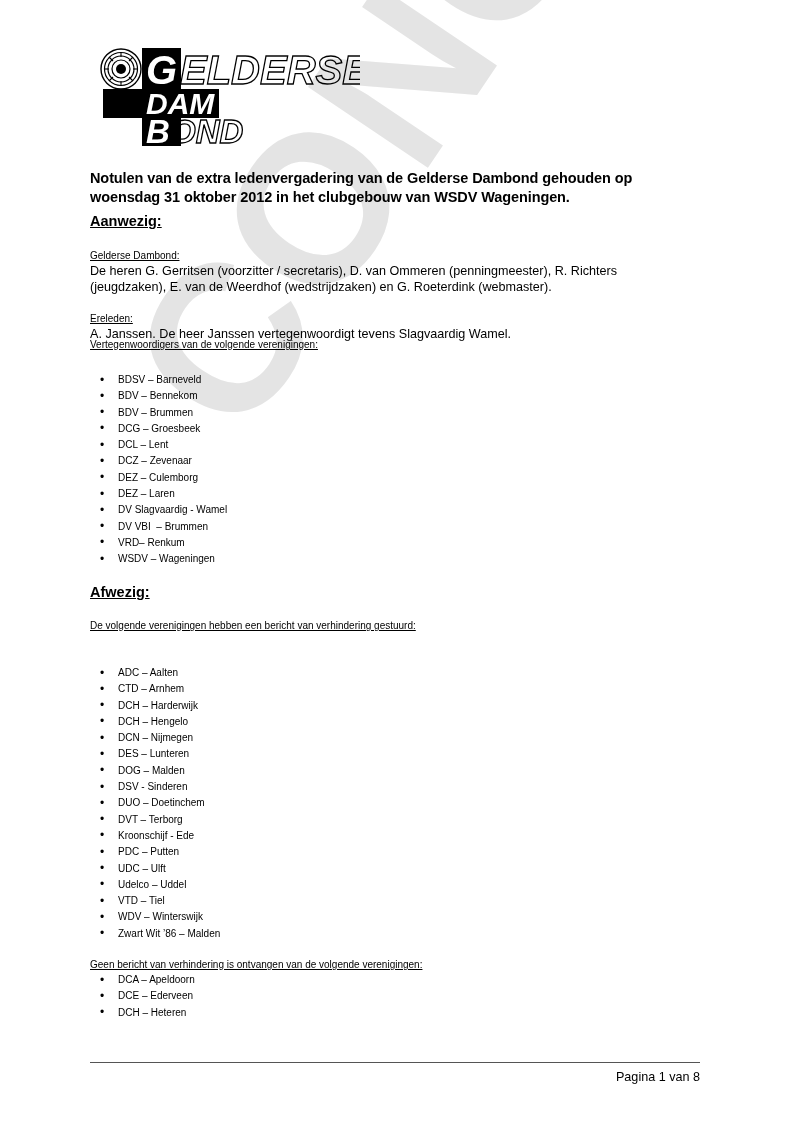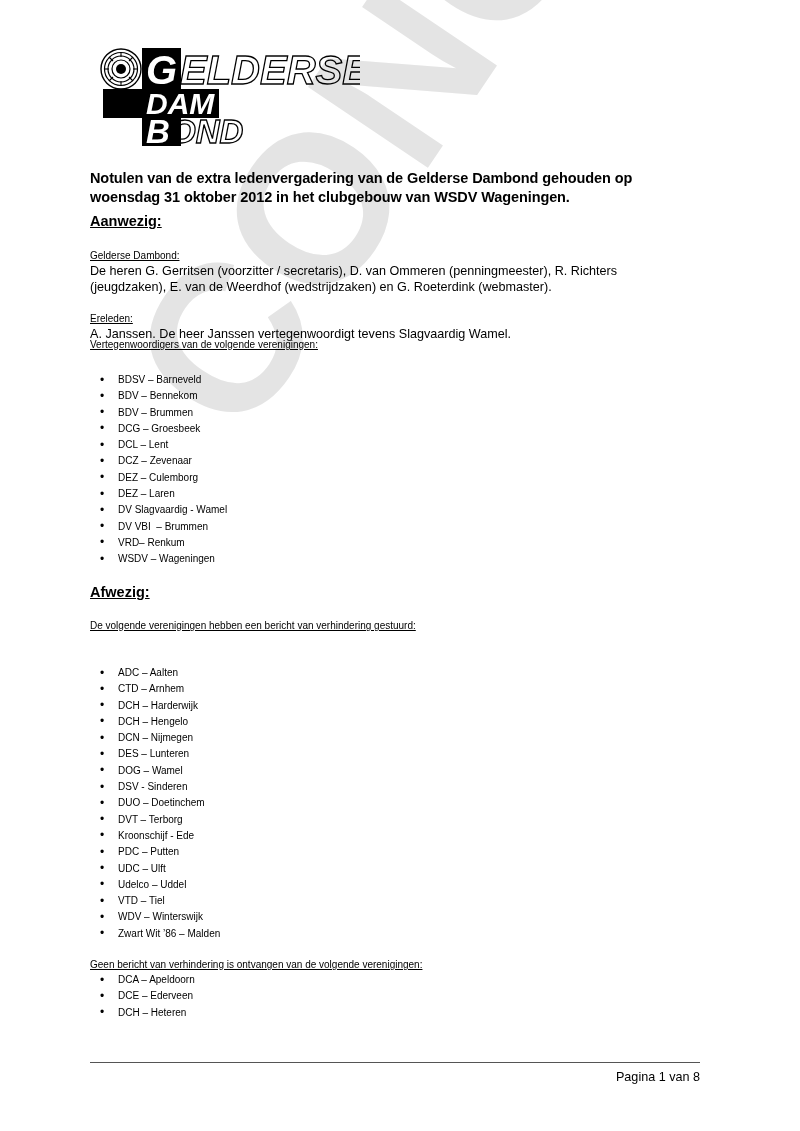--- a/index.html
+++ b/index.html
@@ -239,21 +239,21 @@
 
     <div class="sub-underline" id="bericht-label">De volgende verenigingen hebben een bericht van verhindering gestuurd:</div>
 
     <ul class="bullets" id="list-absent-notified">
         <li>ADC – Aalten</li>
         <li>CTD – Arnhem</li>
         <li>DCH – Harderwijk</li>
         <li>DCH – Hengelo</li>
         <li>DCN – Nijmegen</li>
         <li>DES – Lunteren</li>
-        <li>DOG – Wamel</li>
+        <li>DOG – Malden</li>
         <li>DSV - Sinderen</li>
         <li>DUO – Doetinchem</li>
         <li>DVT – Terborg</li>
         <li>Kroonschijf - Ede</li>
         <li>PDC – Putten</li>
         <li>UDC – Ulft</li>
         <li>Udelco – Uddel</li>
         <li>VTD – Tiel</li>
         <li>WDV – Winterswijk</li>
         <li>Zwart Wit ’86 – Malden</li>

